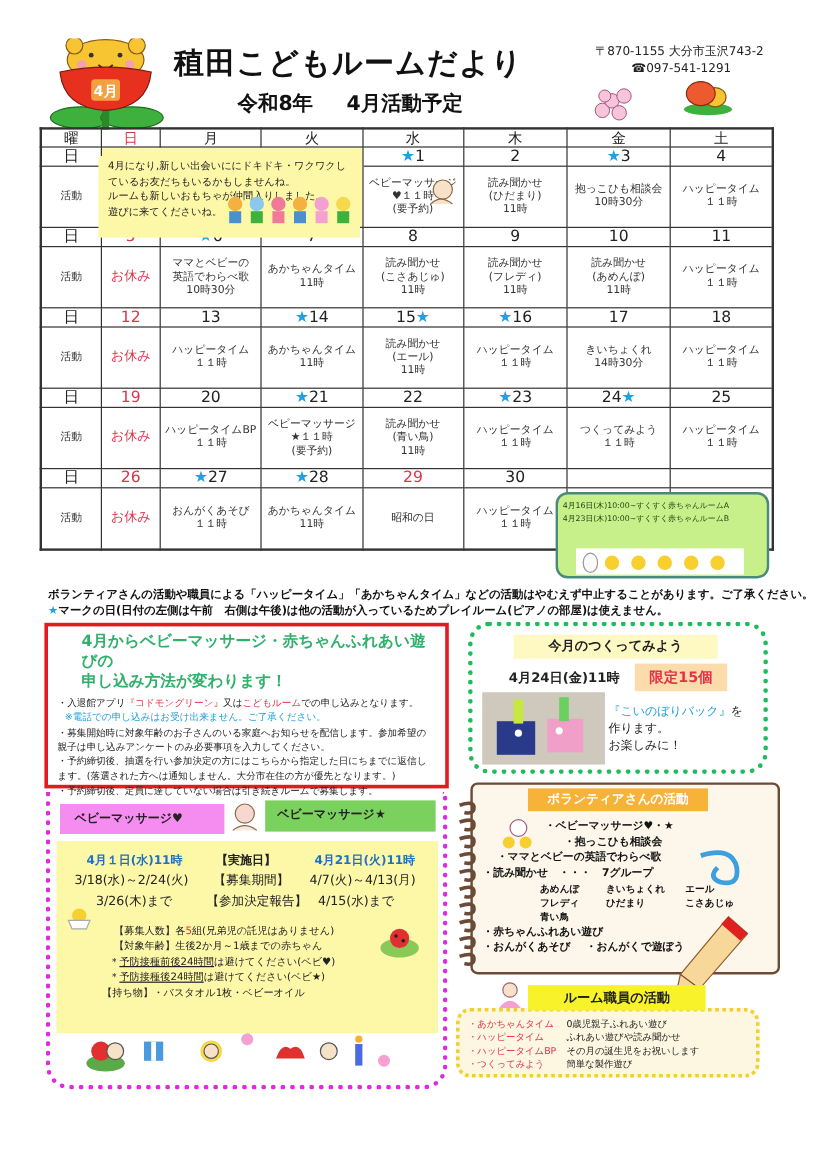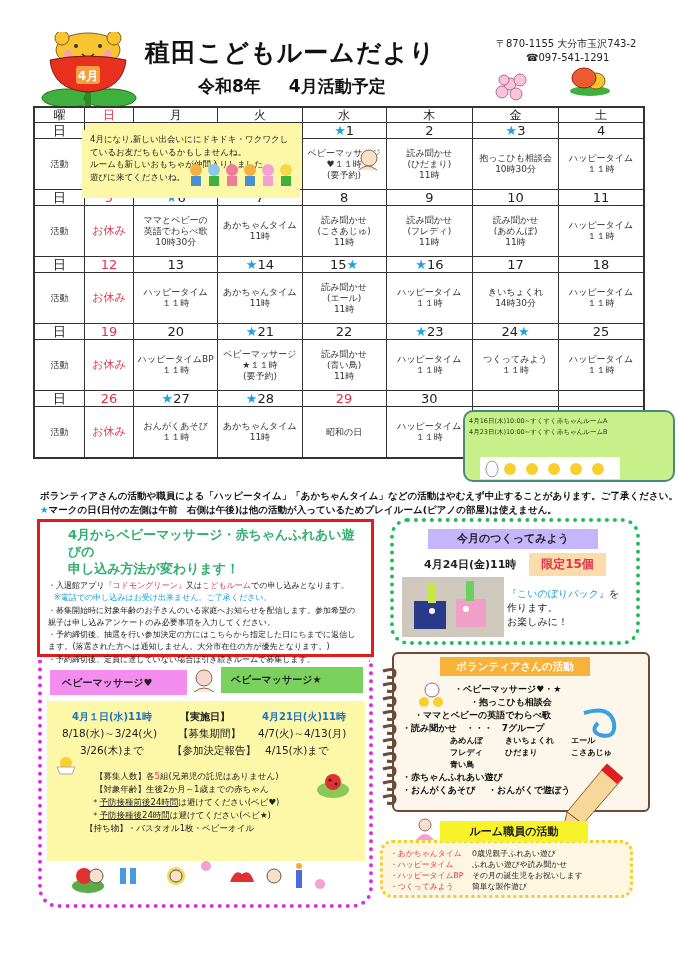--- a/index.html
+++ b/index.html
@@ -27,38 +27,38 @@
   .cal .label { font-size:9px; }
   .red { color:#e0334a; }
   .blue-star { color:#1fa0e0; }
   .holiday { color:#e0334a; font-size:11px !important;font-family:Liberation Mono, monospace; }
   .showa { color:#e0334a; }
 
   .notice-yellow { left:82px; top:130px; width:218px; height:68px; background:#fdf7a8;
                    font-size:8.5px; line-height:12.5px; padding:3px 8px; box-sizing:border-box; }
   .kids { left:188px; top:160px; }
 
-  .green-box { left:463px; top:410px; width:212px; height:72px; background:#c7f08a;
+  .green-box { left:463px; top:410px; width:178px; height:72px; background:#c7f08a;
                border:2px solid #4b8a7a; border-radius:10px; font-size:6.5px; line-height:11px;
                padding:4px 4px; box-sizing:border-box; color:#1a3e10; }
   .chicks { left:480px; top:453px; }
 
   .footnote { left:40px; top:489px; font-size:9.5px; font-weight:bold; line-height:14px; color:#111; }
   .footnote .star { color:#1fa0e0; }
 
   
   .redbox { left:37px; top:519px; width:337px; height:138px; border:3px solid #e21a22; box-sizing:border-box; padding:4px 8px; }
   .redbox .head { color:#2fb06b; font-size:13px; font-weight:bold; line-height:17px; padding-left:20px; }
   .redbox .body { font-size:8px; line-height:12.3px; color:#222; margin-top:3px; }
   .redbox .pink { color:#e0344a; }
   .redbox .cyan { color:#1ca0d8; }
 
   
   .makebox { left:390px; top:518px; width:250px; height:127px; border:4px dotted #1fbc5c; border-radius:18px; box-sizing:border-box; }
-  .make-title { left:428px; top:529px; width:170px; height:20px; background:#c4b5fd; font-size:11px; font-weight:bold; text-align:center; line-height:20px; }
+  .make-title { left:428px; top:529px; width:170px; height:20px; background:#fef9c3; font-size:11px; font-weight:bold; text-align:center; line-height:20px; }
   .make-date { left:424px; top:557px; font-size:11px; font-weight:bold; }
   .make-limit { left:529px; top:553px; width:77px; height:23px; background:#fbdcaa; color:#e0334a; font-size:12px; font-weight:bold; text-align:center; line-height:23px; }
   .make-photo { left:402px; top:577px; width:102px; height:60px; background:#c9c4b8; }
   .make-desc { left:507px; top:587px; font-size:10px; line-height:14px; }
   .make-desc .cyan { color:#1ca0d8; }
 
   
   .bm-box { left:38px; top:660px; width:335px; height:248px; border:4px dotted #e02ae0; border-top:none; border-radius:0 0 20px 20px; box-sizing:border-box; }
   .bm-tab1 { left:50px; top:670px; width:137px; height:25px; background:#f58cf0; font-size:10px; font-weight:bold; line-height:25px; padding-left:12px; box-sizing:border-box; }
   .bm-tab2 { left:221px; top:667px; width:142px; height:26px; background:#7bd15d; font-size:10px; font-weight:bold; line-height:26px; padding-left:10px; box-sizing:border-box; }
@@ -386,21 +386,21 @@
       <path d="M4 24 Q14 16 24 24" fill="#f7e8e0" stroke="#8a6a4a"></path>
     </svg>
 </div>
 <div class="abs bm-tab2">ベビーマッサージ★</div>
 <div class="abs bm-yellow"></div>
 
 <div class="abs bm-r1 blue-b" style="left:72px">4月１日(水)11時</div>
 <div class="abs bm-r1" style="left:180px">【実施日】</div>
 <div class="abs bm-r1 blue-b" style="left:262px">4月21日(火)11時</div>
 
-<div class="abs bm-r2" style="left:62px">8/18(水)～3/24(火)</div>
+<div class="abs bm-r2" style="left:62px">3/18(水)～2/24(火)</div>
 <div class="abs bm-r2" style="left:178px">【募集期間】</div>
 <div class="abs bm-r2" style="left:258px">4/7(火)～4/13(月)</div>
 
 <div class="abs bm-r3" style="left:80px">3/26(木)まで</div>
 <div class="abs bm-r3" style="left:172px">【参加決定報告】</div>
 <div class="abs bm-r3" style="left:265px">4/15(水)まで</div>
 
 <div class="abs" style="left:55px;top:755px">
   <svg width="22" height="20" viewBox="0 0 22 20">
       <circle cx="11" cy="8" r="6" fill="#f7d030"></circle>

